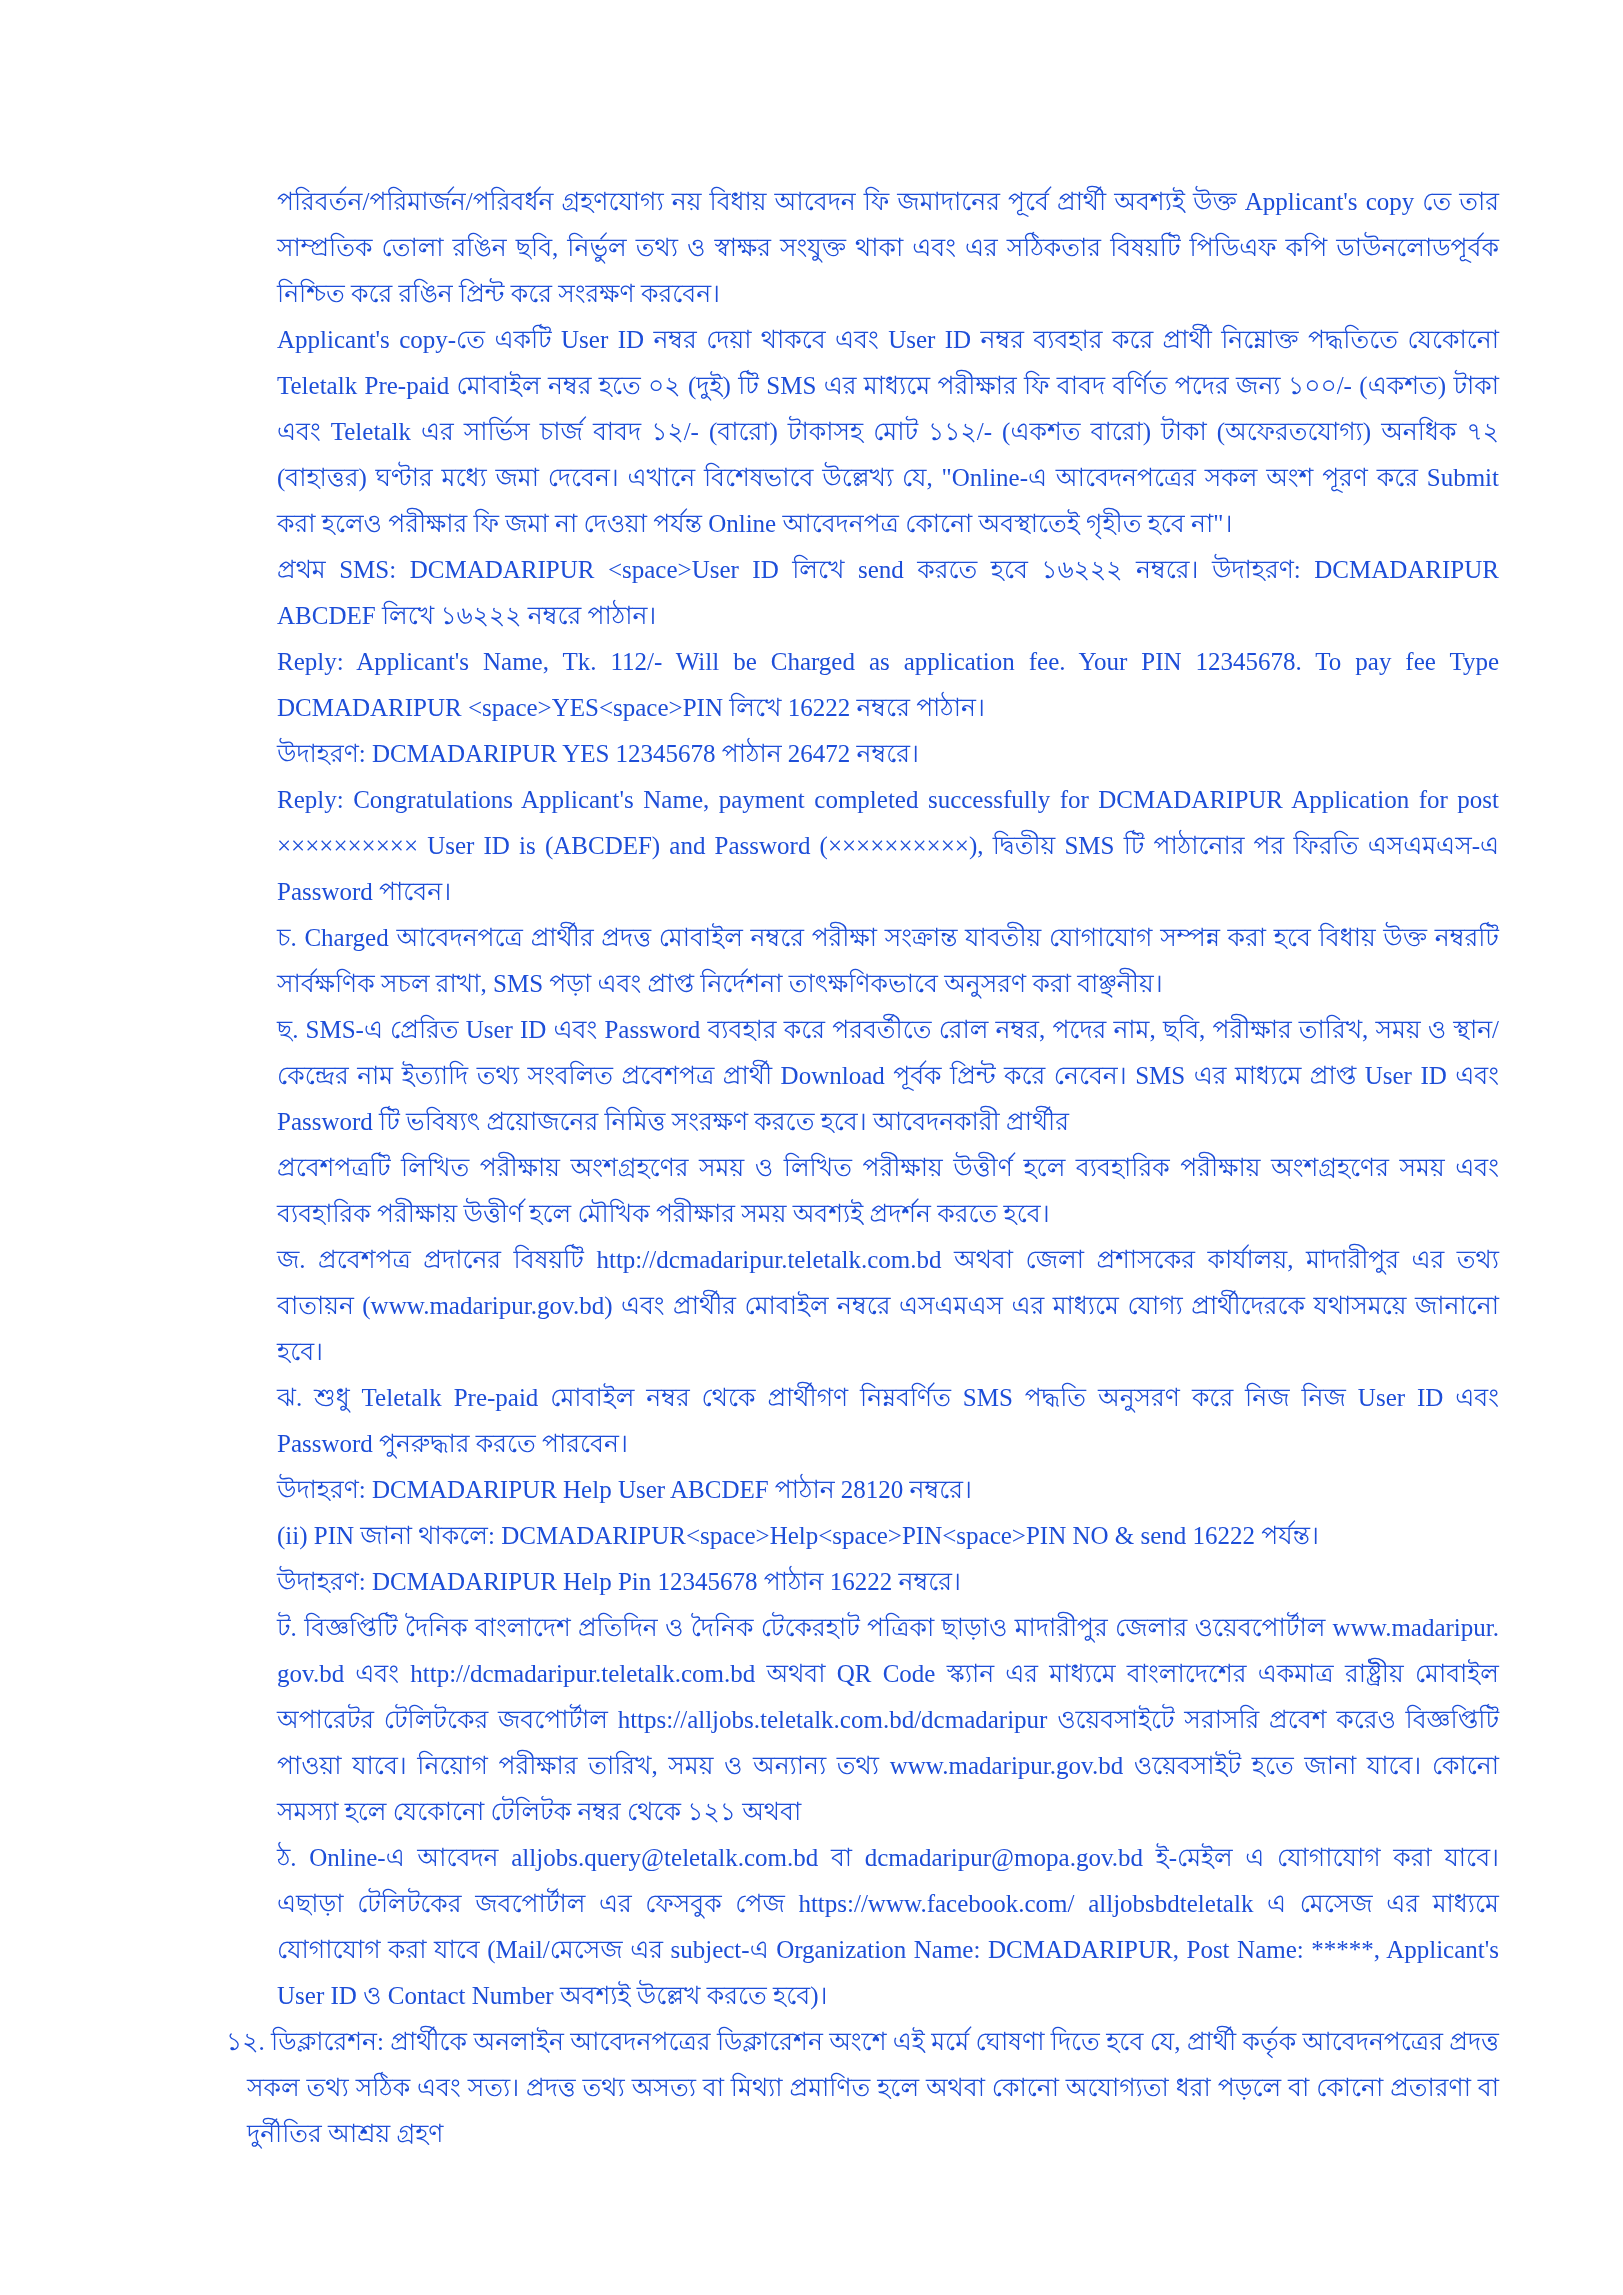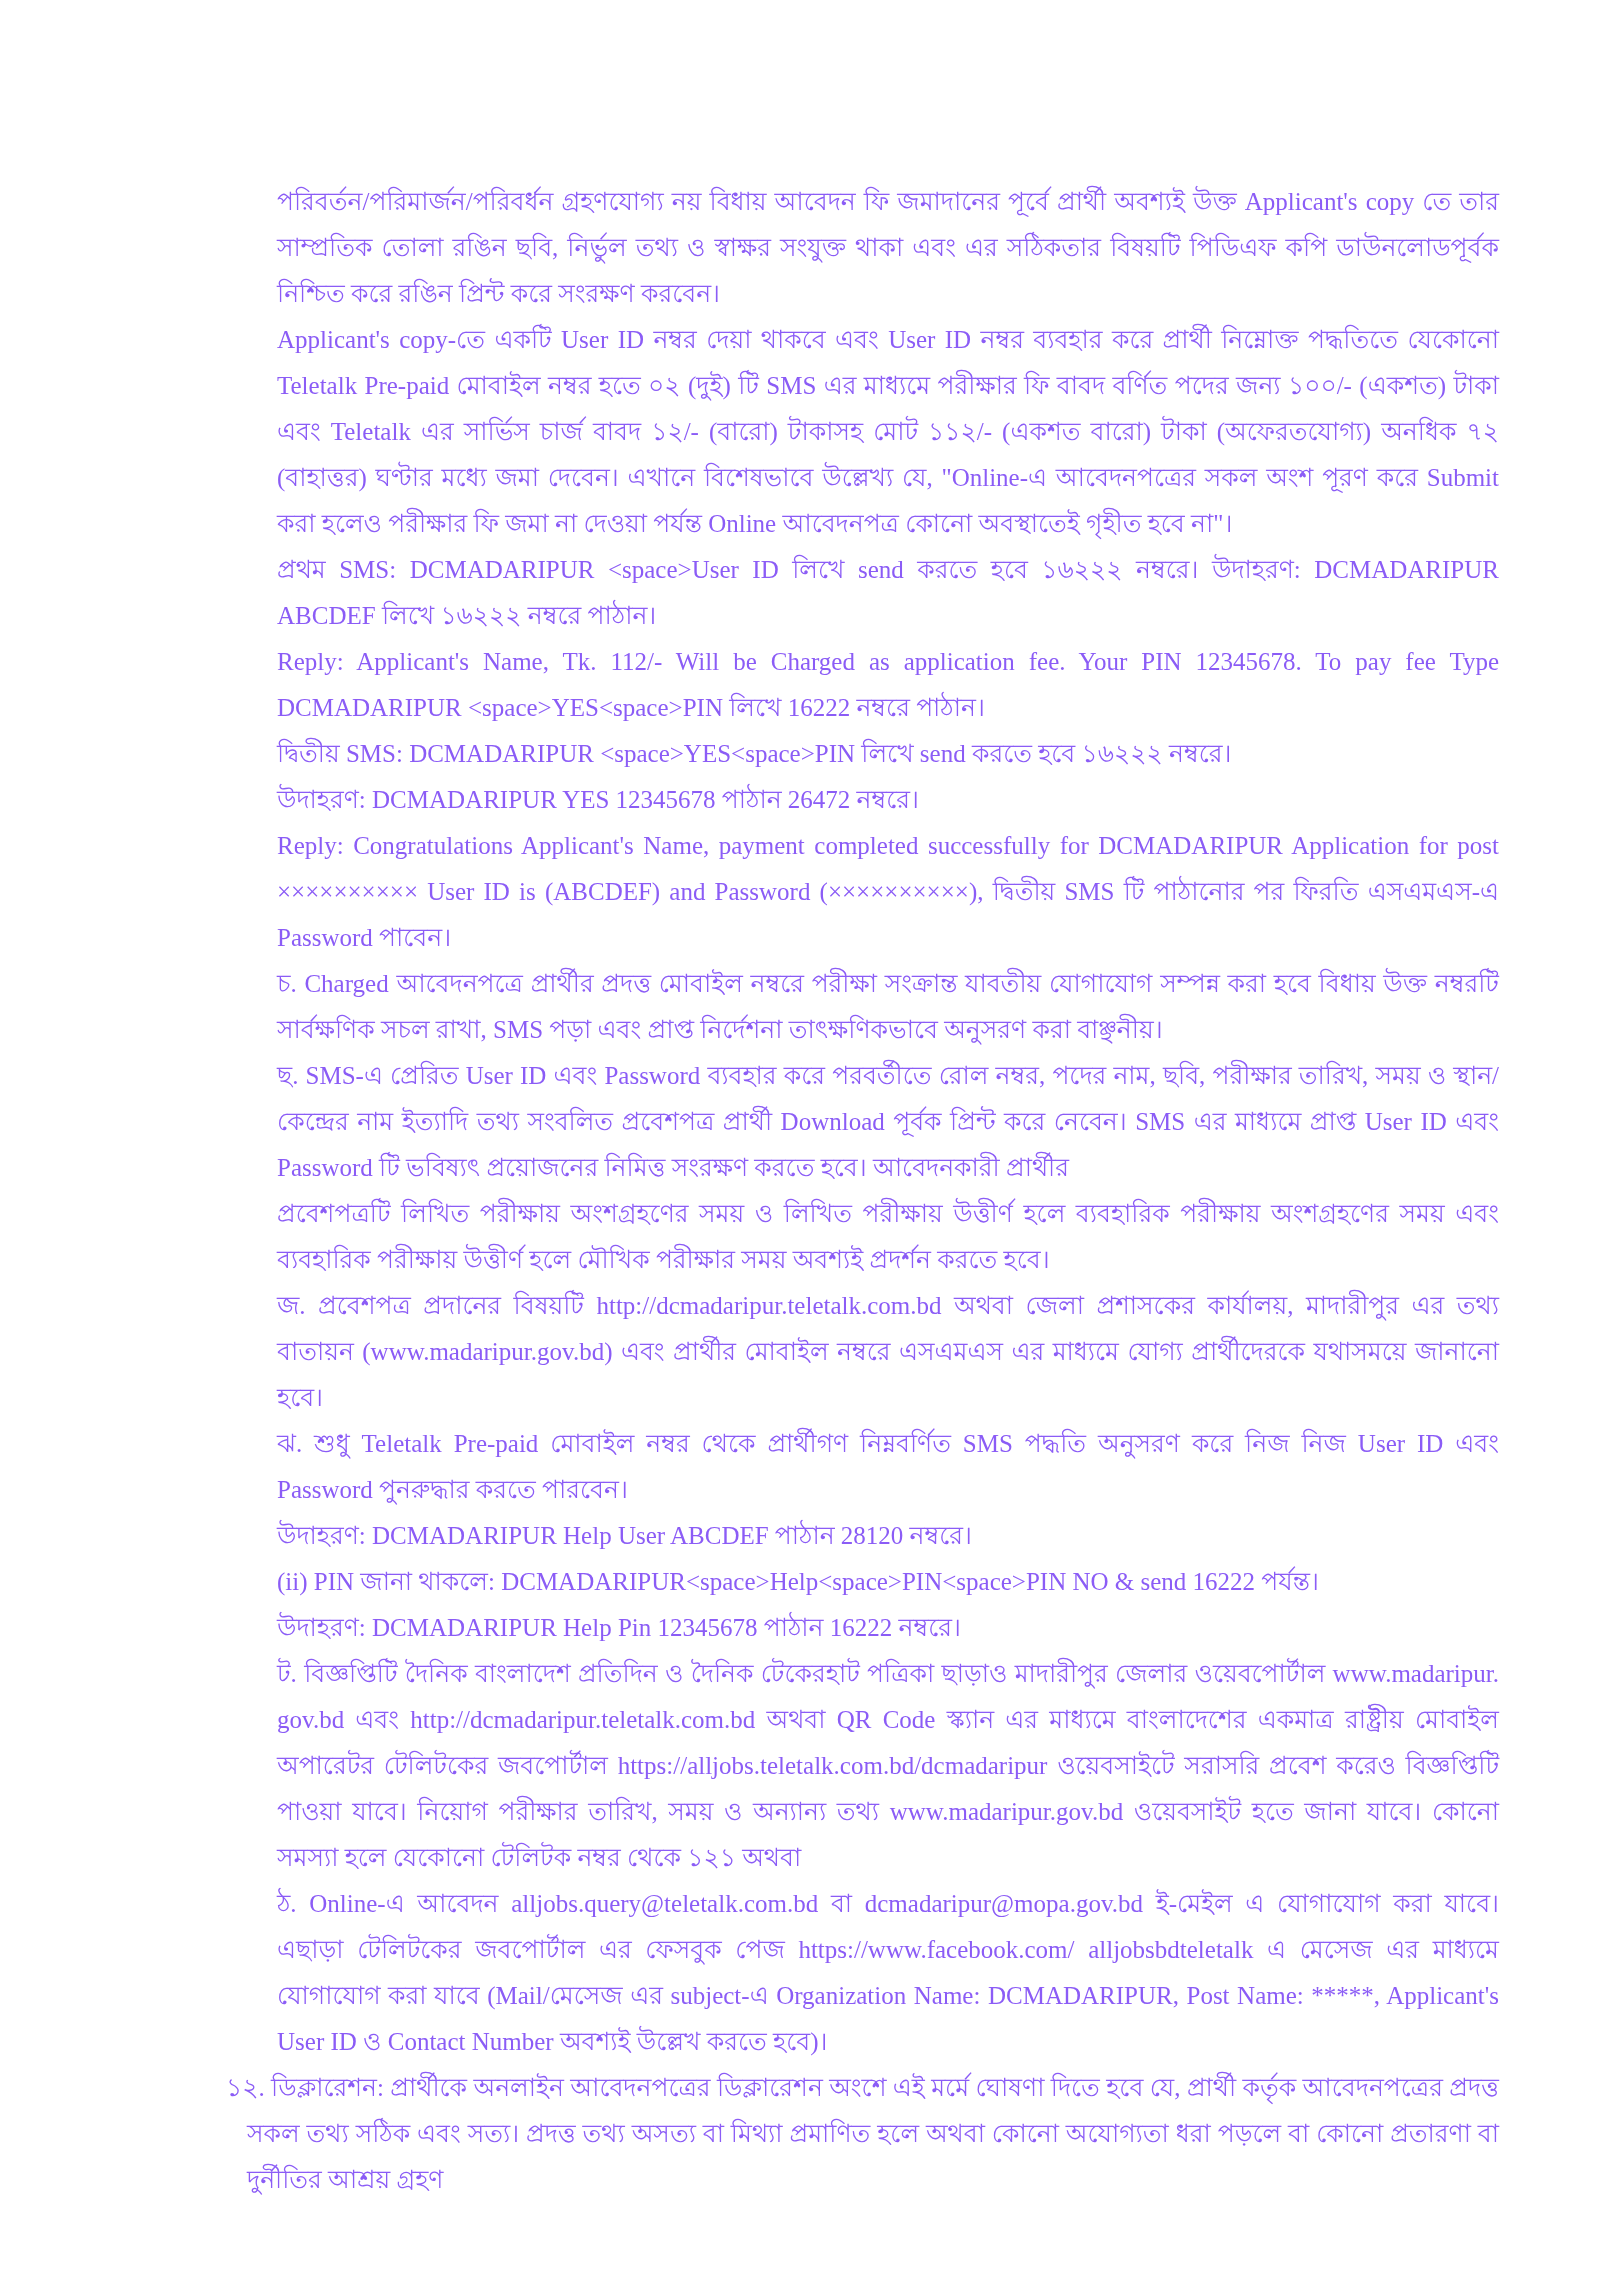--- a/index.html
+++ b/index.html
@@ -8,21 +8,21 @@
     height: 2295px;
     background: #ffffff;
     overflow: hidden;
   }
   .page {
     box-sizing: border-box;
     width: 1623px;
     height: 2295px;
     padding: 179px 124px 39px 277px;
     background: #ffffff;
-    color: #8b5cf6;
+    color: #1d4ed8;
     font-family: "Liberation Serif", "DejaVu Serif", serif;
     font-size: 25px;
     line-height: 46px;
     -webkit-font-smoothing: antialiased;
   }
   .page p {
     margin: 0;
     text-align: justify;
   }
   
@@ -33,21 +33,20 @@
   }
 </style>
 </head>
 <body>
 
 <main class="page">
   <p>পরিবর্তন/পরিমার্জন/পরিবর্ধন গ্রহণযোগ্য নয় বিধায় আবেদন ফি জমাদানের পূর্বে প্রার্থী অবশ্যই উক্ত Applicant's copy তে তার সাম্প্রতিক তোলা রঙিন ছবি, নির্ভুল তথ্য ও স্বাক্ষর সংযুক্ত থাকা এবং এর সঠিকতার বিষয়টি পিডিএফ কপি ডাউনলোডপূর্বক নিশ্চিত করে রঙিন প্রিন্ট করে সংরক্ষণ করবেন।</p>
   <p>Applicant's copy-তে একটি User ID নম্বর দেয়া থাকবে এবং User ID নম্বর ব্যবহার করে প্রার্থী নিম্নোক্ত পদ্ধতিতে যেকোনো Teletalk Pre-paid মোবাইল নম্বর হতে ০২ (দুই) টি SMS এর মাধ্যমে পরীক্ষার ফি বাবদ বর্ণিত পদের জন্য ১০০/- (একশত) টাকা এবং Teletalk এর সার্ভিস চার্জ বাবদ ১২/- (বারো) টাকাসহ মোট ১১২/- (একশত বারো) টাকা (অফেরতযোগ্য) অনধিক ৭২ (বাহাত্তর) ঘণ্টার মধ্যে জমা দেবেন। এখানে বিশেষভাবে উল্লেখ্য যে, "Online-এ আবেদনপত্রের সকল অংশ পূরণ করে Submit করা হলেও পরীক্ষার ফি জমা না দেওয়া পর্যন্ত Online আবেদনপত্র কোনো অবস্থাতেই গৃহীত হবে না"।</p>
   <p>প্রথম SMS: DCMADARIPUR &lt;space&gt;User ID লিখে send করতে হবে ১৬২২২ নম্বরে। উদাহরণ: DCMADARIPUR ABCDEF লিখে ১৬২২২ নম্বরে পাঠান।</p>
   <p>Reply: Applicant's Name, Tk. 112/- Will be Charged as application fee. Your PIN 12345678. To pay fee Type DCMADARIPUR &lt;space&gt;YES&lt;space&gt;PIN লিখে 16222 নম্বরে পাঠান।</p>
-  <p>দ্বিতীয় SMS: DCMADARIPUR &lt;space&gt;YES&lt;space&gt;PIN লিখে send করতে হবে ১৬২২২ নম্বরে।</p>
   <p>উদাহরণ: DCMADARIPUR  YES 12345678 পাঠান 26472 নম্বরে।</p>
   <p>Reply: Congratulations Applicant's Name, payment completed successfully for DCMADARIPUR Application for post ×××××××××× User ID is (ABCDEF) and Password (××××××××××), দ্বিতীয় SMS টি পাঠানোর পর ফিরতি এসএমএস-এ Password পাবেন।</p>
   <p>চ. Charged আবেদনপত্রে প্রার্থীর প্রদত্ত মোবাইল নম্বরে পরীক্ষা সংক্রান্ত যাবতীয় যোগাযোগ সম্পন্ন করা হবে বিধায় উক্ত নম্বরটি সার্বক্ষণিক সচল রাখা, SMS পড়া এবং প্রাপ্ত নির্দেশনা তাৎক্ষণিকভাবে অনুসরণ করা বাঞ্ছনীয়।</p>
   <p>ছ. SMS-এ প্রেরিত User ID এবং Password ব্যবহার করে পরবর্তীতে রোল নম্বর, পদের নাম, ছবি, পরীক্ষার তারিখ, সময় ও স্থান/কেন্দ্রের নাম ইত্যাদি তথ্য সংবলিত প্রবেশপত্র প্রার্থী Download পূর্বক প্রিন্ট করে নেবেন। SMS এর মাধ্যমে প্রাপ্ত User ID এবং Password টি ভবিষ্যৎ প্রয়োজনের নিমিত্ত সংরক্ষণ করতে হবে। আবেদনকারী প্রার্থীর</p>
   <p>প্রবেশপত্রটি লিখিত পরীক্ষায় অংশগ্রহণের সময় ও লিখিত পরীক্ষায় উত্তীর্ণ হলে ব্যবহারিক পরীক্ষায় অংশগ্রহণের সময় এবং ব্যবহারিক পরীক্ষায় উত্তীর্ণ হলে মৌখিক পরীক্ষার সময় অবশ্যই প্রদর্শন করতে হবে।</p>
   <p>জ. প্রবেশপত্র প্রদানের বিষয়টি http://dcmadaripur.teletalk.com.bd অথবা জেলা প্রশাসকের কার্যালয়, মাদারীপুর এর তথ্য বাতায়ন (www.madaripur.gov.bd) এবং প্রার্থীর মোবাইল নম্বরে এসএমএস এর মাধ্যমে যোগ্য প্রার্থীদেরকে যথাসময়ে জানানো হবে।</p>
   <p>ঝ. শুধু Teletalk Pre-paid মোবাইল নম্বর থেকে প্রার্থীগণ নিম্নবর্ণিত SMS পদ্ধতি অনুসরণ করে নিজ নিজ User ID এবং Password পুনরুদ্ধার করতে পারবেন।</p>
   <p>উদাহরণ: DCMADARIPUR Help User ABCDEF পাঠান 28120 নম্বরে।</p>
   <p>(ii) PIN জানা থাকলে: DCMADARIPUR&lt;space&gt;Help&lt;space&gt;PIN&lt;space&gt;PIN NO &amp; send 16222 পর্যন্ত।</p>
   <p>উদাহরণ: DCMADARIPUR Help Pin 12345678 পাঠান 16222 নম্বরে।</p>

